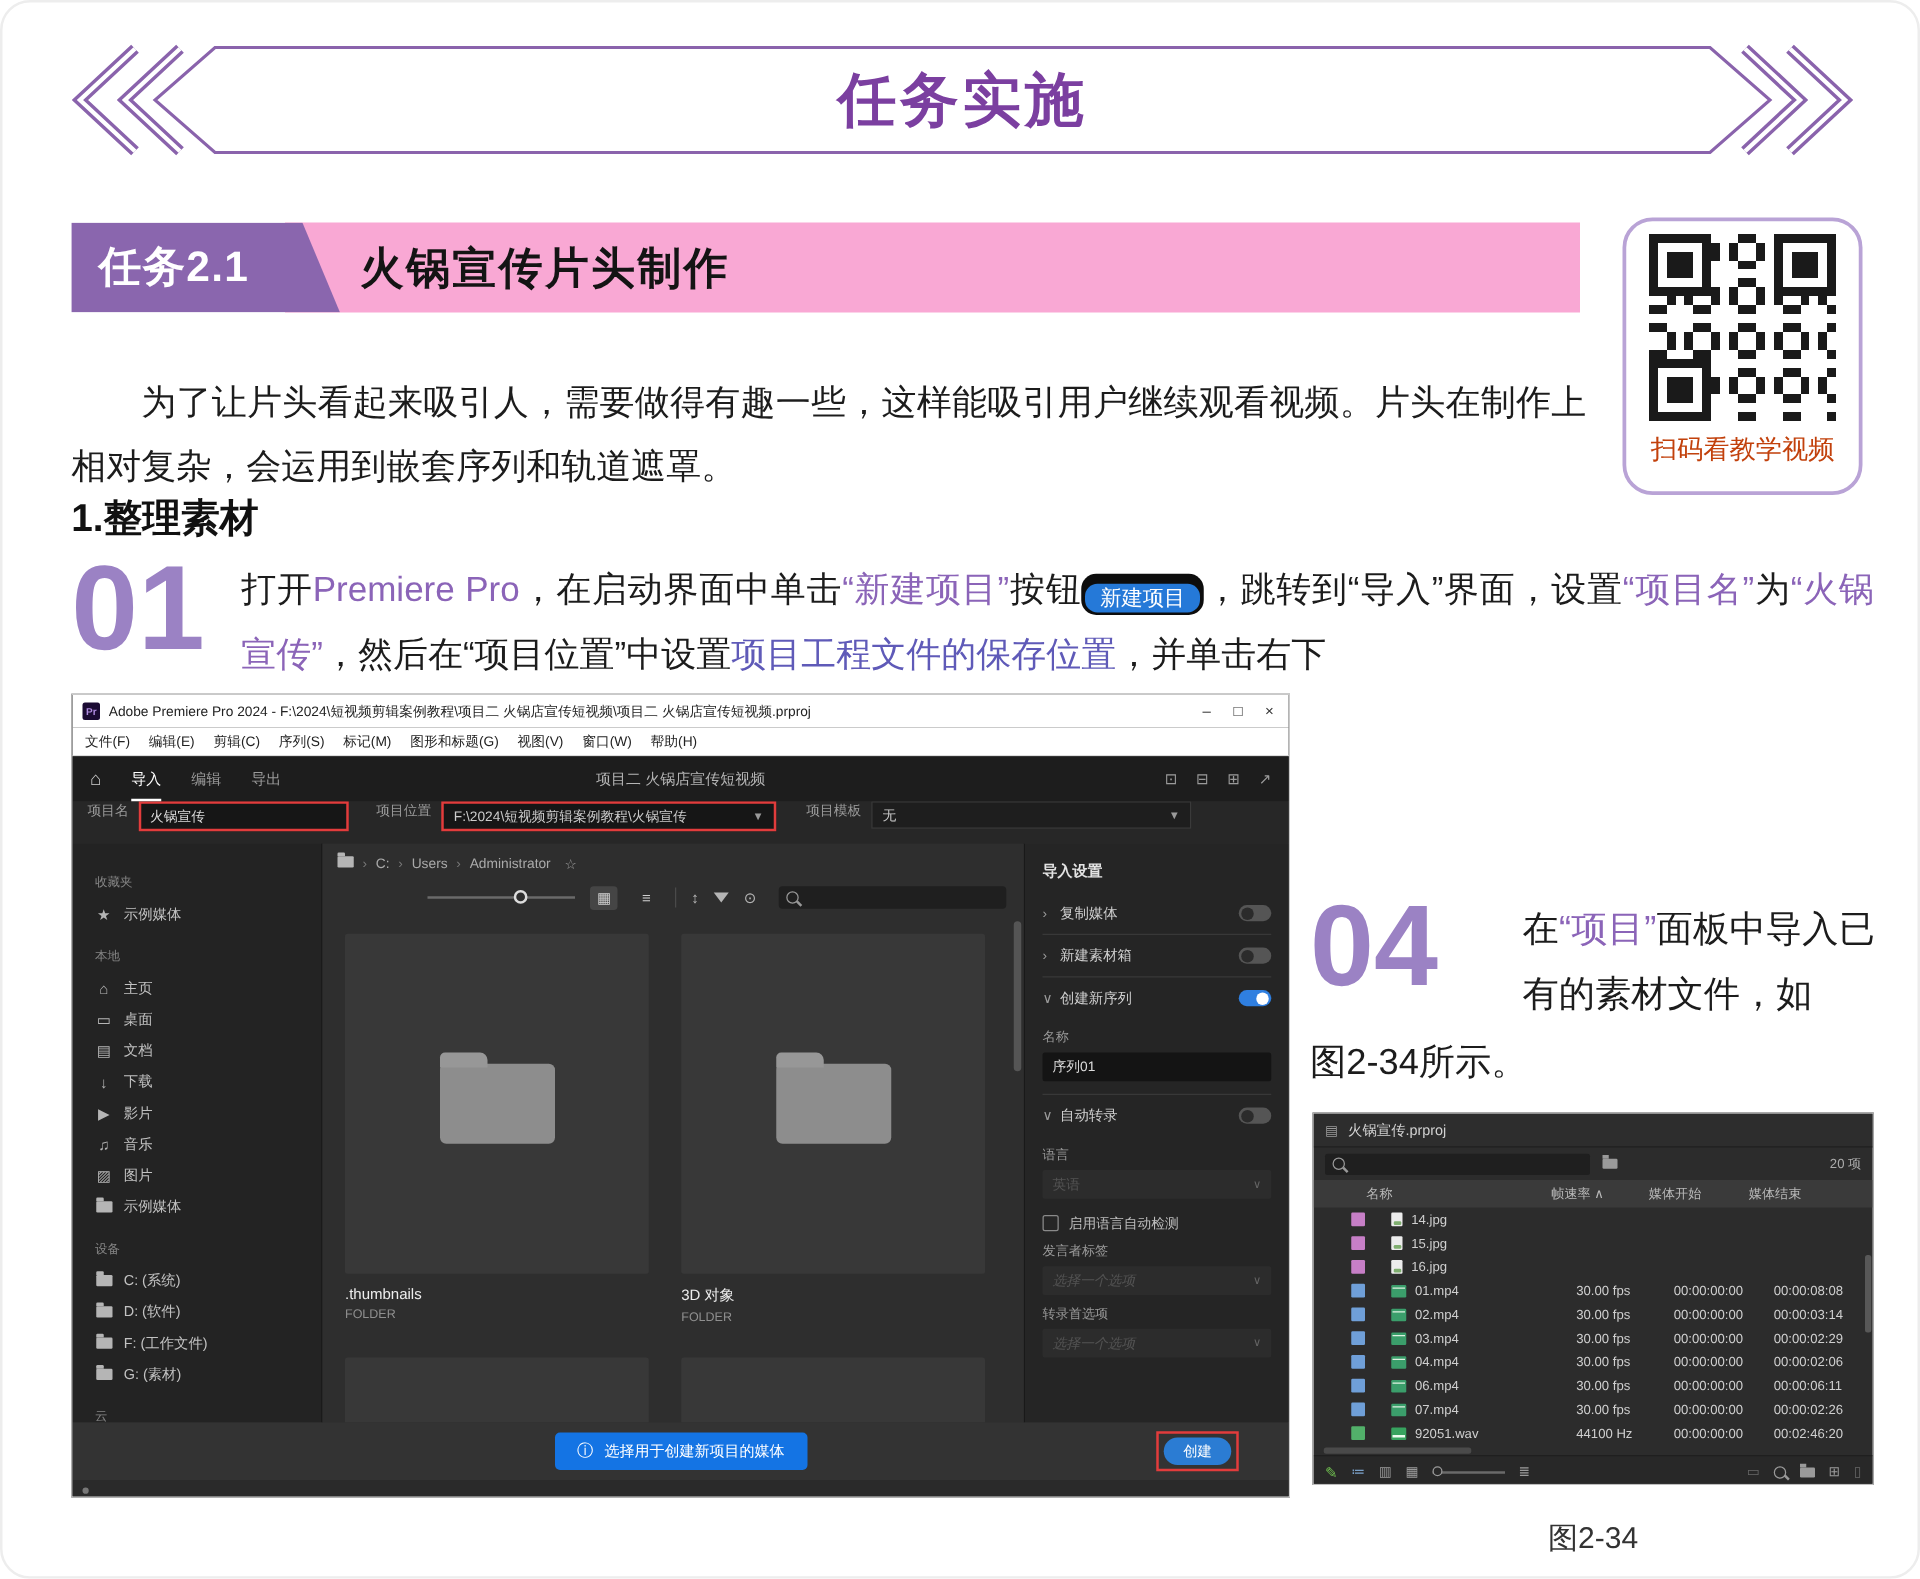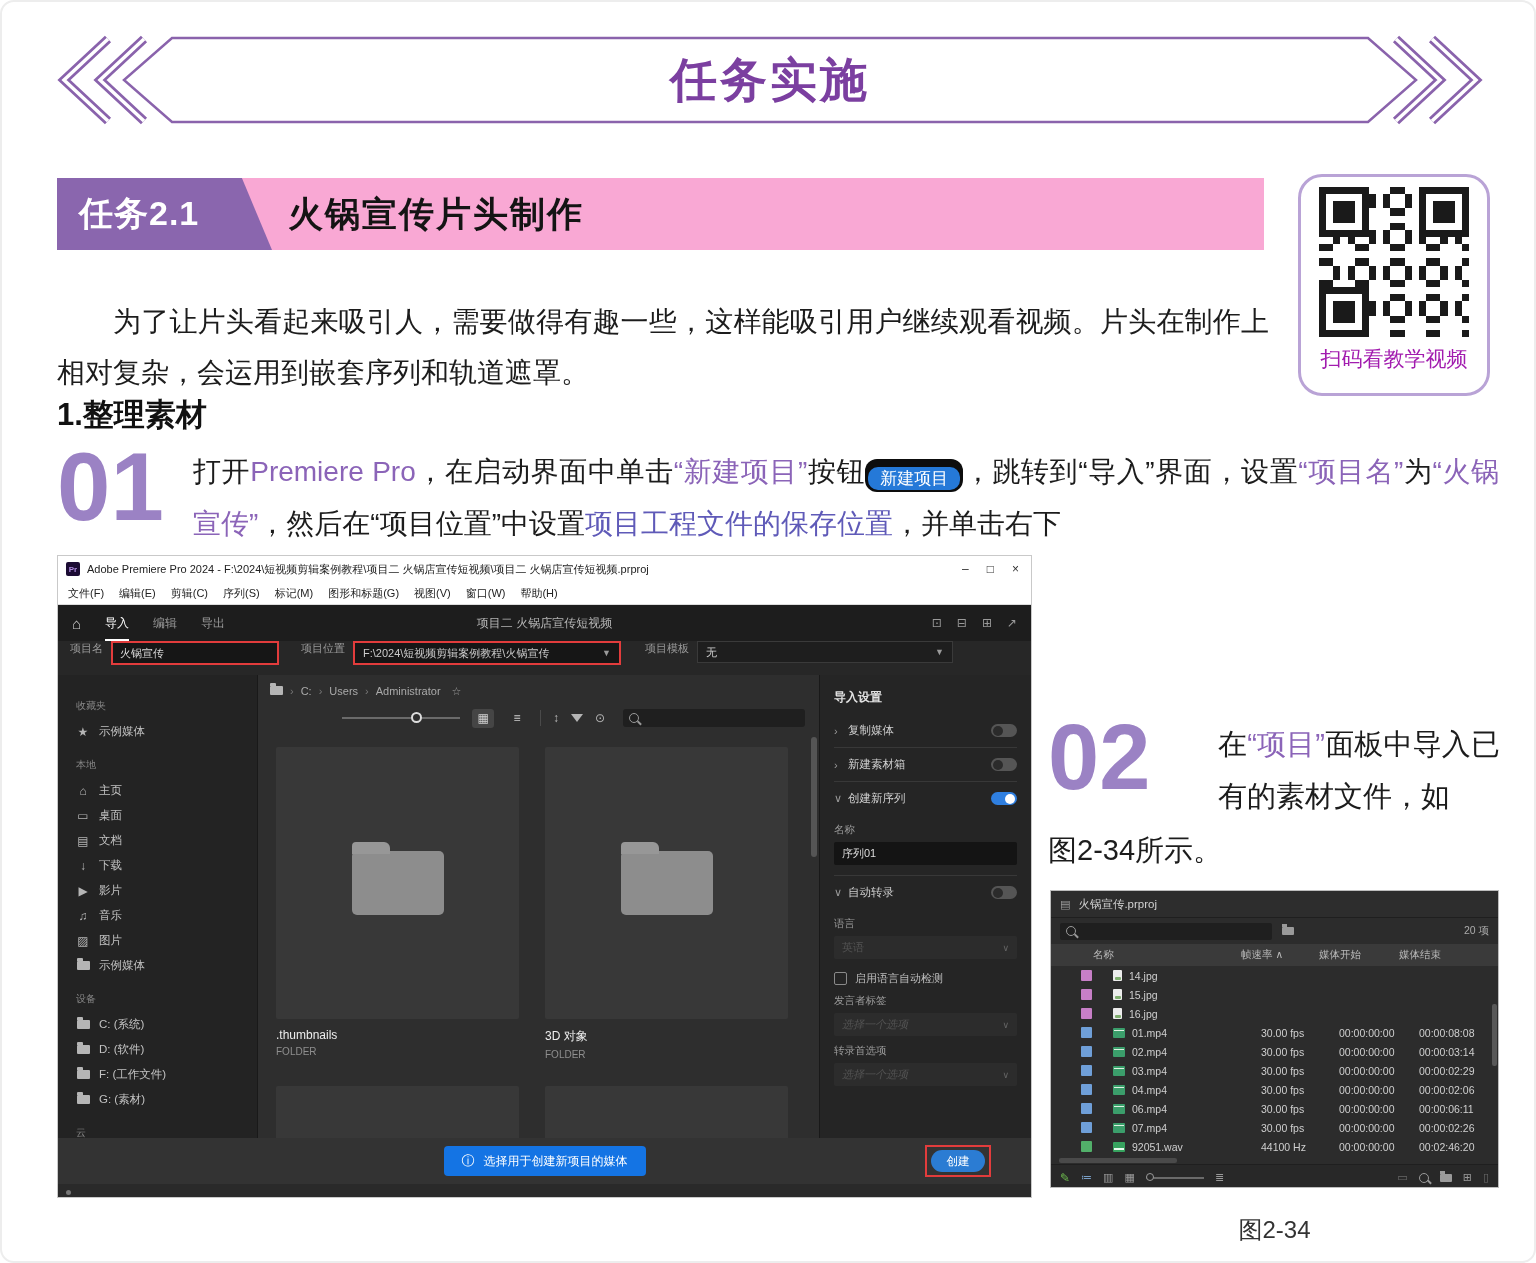--- a/index.html
+++ b/index.html
@@ -1,38 +1,38 @@
 <!DOCTYPE html>
 <html><head>
 <meta charset="utf-8">
 <style>
   html,body{margin:0;padding:0;background:#fff;}
   #canvas{position:relative;width:1536px;height:1263px;background:#fff;overflow:hidden;
           font-family:"Liberation Sans","DejaVu Sans",sans-serif;color:#222;
-          border:2px solid #ededed;border-radius:14px;box-sizing:border-box;}
+          border:2px solid #ededed;border-radius:24px;box-sizing:border-box;}
   
   .banner{position:absolute;left:48px;top:30px;width:1440px;height:96px;}
   .banner-title{position:absolute;left:0;top:0;width:100%;height:96px;display:flex;align-items:center;justify-content:center;
                 font-size:47px;font-weight:bold;color:#7b3fa0;letter-spacing:3px;}
   
   .taskbar-light{position:absolute;left:226px;top:176px;width:1036px;height:72px;background:#f9a8d4;
                  display:flex;align-items:center;}
   .taskbar-title{margin-left:60px;font-size:35px;font-weight:bold;color:#141414;letter-spacing:2px;}
   .taskbar-dark{position:absolute;left:55px;top:176px;width:215px;height:72px;background:#8a66ae;
                 clip-path:polygon(0 0,86% 0,100% 100%,0 100%);
                 display:flex;align-items:center;}
   .taskbar-label{margin-left:22px;font-size:34px;font-weight:bold;color:#fff;letter-spacing:1px;}
   
   .intro{position:absolute;left:55px;top:266px;width:1212px;font-size:28px;line-height:51px;color:#1c1c1c;
          text-indent:2em;text-align:justify;}
   
   .qrbox{position:absolute;left:1296px;top:172px;width:192px;height:222px;border:3px solid #b9a3d6;border-radius:24px;
          box-sizing:border-box;display:flex;flex-direction:column;align-items:center;padding-top:10px;}
   .qrbox svg{width:150px;height:150px;}
-  .qr-caption{margin-top:8px;font-size:21px;color:#a21caf;}
+  .qr-caption{margin-top:8px;font-size:21px;color:#c2410c;}
   
   .sec-head{position:absolute;left:55px;top:392px;font-size:31px;font-weight:bold;color:#111;}
   .stepnum{font-weight:bold;color:#9b82c4;line-height:0.85;}
   .step1{position:absolute;left:55px;top:444px;width:1442px;display:flex;gap:26px;}
   .step1 .stepnum{font-size:96px;flex:0 0 110px;}
   .step1-text{font-size:28px;line-height:52px;color:#1c1c1c;text-align:justify;}
   .hl{color:#8b64b8;}
   .hl2{color:#5f5ab8;}
   .badge-wrap{display:inline-block;background:#0d0d0d;border-radius:12px;padding:2px 3px;vertical-align:-3px;line-height:1;}
   .badge{display:inline-block;background:#2579d8;border-radius:10px;padding:3px 12px;color:#fff;font-size:17px;}
@@ -296,21 +296,21 @@
   <div class="sec-head">1.整理素材</div>
 
   <div class="step1">
     <div class="stepnum">01</div>
     <div class="step1-text"><span>打开</span><span class="hl">Premiere Pro</span><span>，在启动界面中单击</span><span class="hl">“新建项目”</span><span>按钮</span><span class="badge-wrap"><span class="badge">新建项目</span></span><span>，跳转到“导入”界面，设置</span><span class="hl">“项目名”</span><span>为</span><span class="hl">“火锅宣传”</span><span>，然后在“项目位置”中设置</span><span class="hl2">项目工程文件的保存位置</span><span>，并单击右下</span></div>
   </div>
 
 
   <div class="step2">
     <div class="step2-row">
-      <div class="stepnum">02</div>
+      <div class="stepnum">04</div>
       <div class="step2-text"><span>在</span><span class="hl">“项目”</span><span>面板中导入已有的素材文件，如</span></div>
     </div>
     <div class="step2-cont">图2-34所示。</div>
   </div>
 
   <div class="fig33">
 
     <div class="f33-titlebar">
       <span class="pr-ic">Pr</span>
       <span class="f33-title">Adobe Premiere Pro 2024 - F:\2024\短视频剪辑案例教程\项目二 火锅店宣传短视频\项目二 火锅店宣传短视频.prproj</span>

